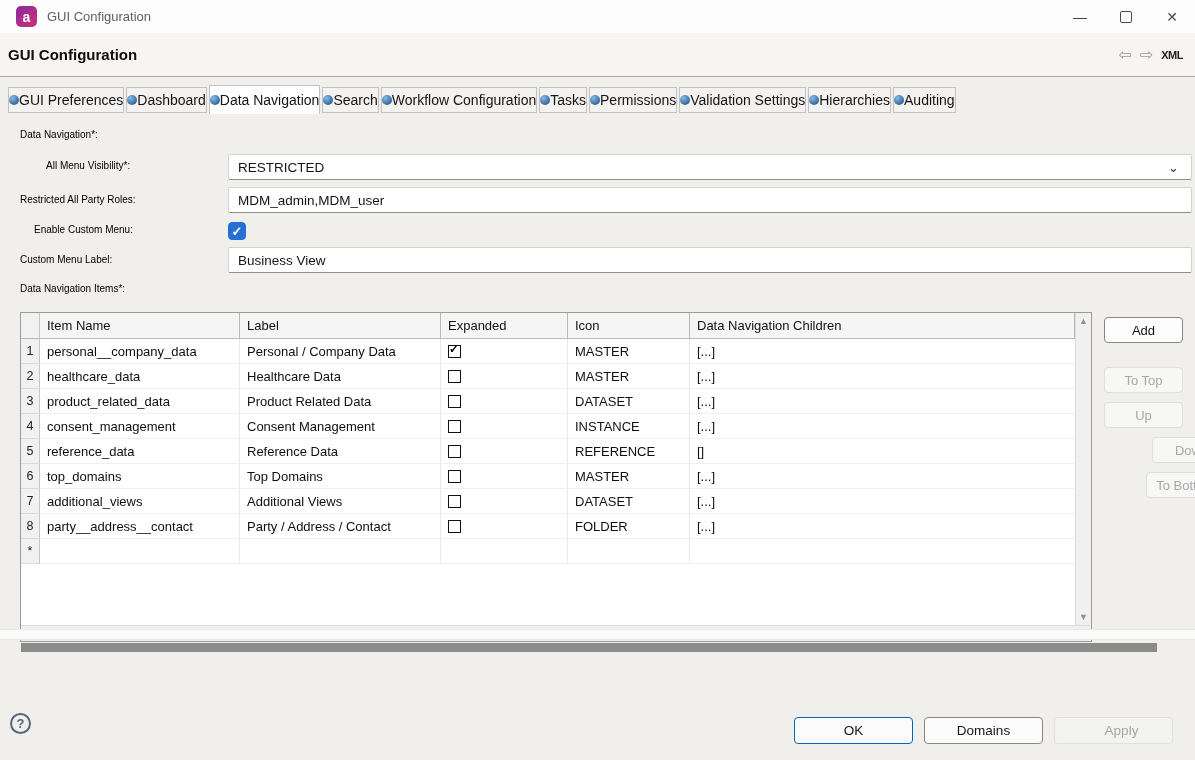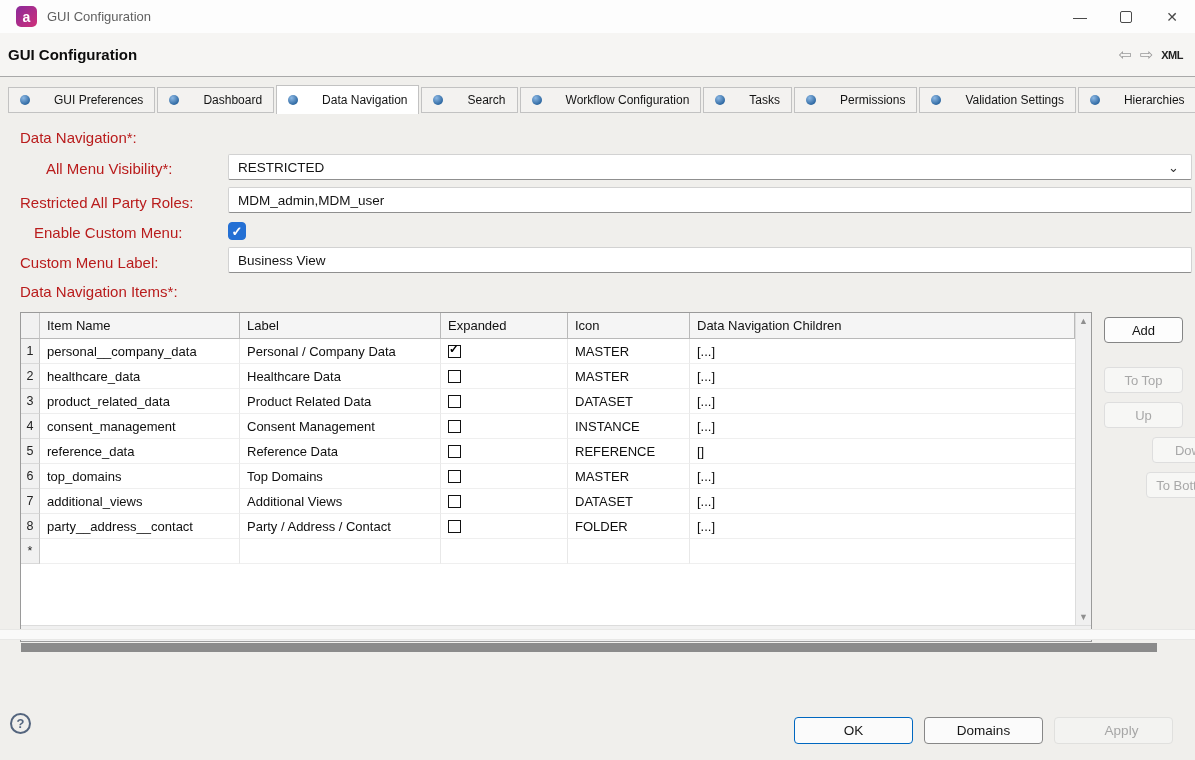--- a/index.html
+++ b/index.html
@@ -20,28 +20,28 @@
   .pageheader{position:absolute;top:33px;left:0;width:100%;height:43px;background:#f6f5f3;
     display:flex;align-items:center;}
   .page-title{margin-left:8px;font-size:15px;font-weight:700;color:#0d0d0d;}
   .nav-right{position:absolute;right:12px;top:0;height:43px;display:flex;align-items:center;gap:8px;}
   .nav-arrow{font-size:16px;color:#9a9a9a;line-height:1;}
   .xml-label{font-size:11px;font-weight:600;color:#222;letter-spacing:-0.5px;}
   .header-sep{position:absolute;top:76px;left:0;width:100%;height:1px;background:#a9a9a9;}
 
   
   .tabbar{position:absolute;top:87px;left:8px;right:0;height:26px;display:flex;gap:2px;}
-  .tab{display:flex;align-items:center;gap:24px;padding:0 11px;background:#f3f2f0;
-    border:1px solid #c2c2c2;font-size:12px;color:#141414;box-sizing:border-box;height:26px;white-space:nowrap;}
+  .tab{display:flex;align-items:center;gap:0;padding:0 0;background:#f3f2f0;
+    border:1px solid #c2c2c2;font-size:14px;color:#141414;box-sizing:border-box;height:26px;white-space:nowrap;}
   .tab.active{background:#ffffff;border-bottom:none;height:29px;margin-top:-2px;z-index:2;}
   .tab-dot{width:10px;height:10px;border-radius:50%;
     background:radial-gradient(circle at 35% 30%,#8cb8e4,#2a659f 75%);}
 
   
-  .flabel{position:absolute;left:20px;font-size:15px;color:#b91c1c;}
+  .flabel{position:absolute;left:20px;font-size:10px;color:#000000;}
   .ffield{position:absolute;left:228px;right:3px;height:26px;background:#fff;
     border:1px solid #d2d2d2;border-bottom:1px solid #8f8f8f;border-radius:2px;
     font-size:13.5px;color:#141414;display:flex;align-items:center;padding-left:9px;box-sizing:border-box;}
   .dd-chevron{margin-left:auto;padding-right:12px;color:#333;font-size:13px;}
   .cb{position:absolute;left:228px;width:18px;height:18px;border-radius:4px;border:1px solid #2470d4;
     background:#fff;box-sizing:border-box;}
   .cb.checked{background:#2470d4;}
   .cb.checked::after{content:"✓";color:#fff;font-size:13px;font-weight:700;
     display:flex;align-items:center;justify-content:center;height:100%;}
 

